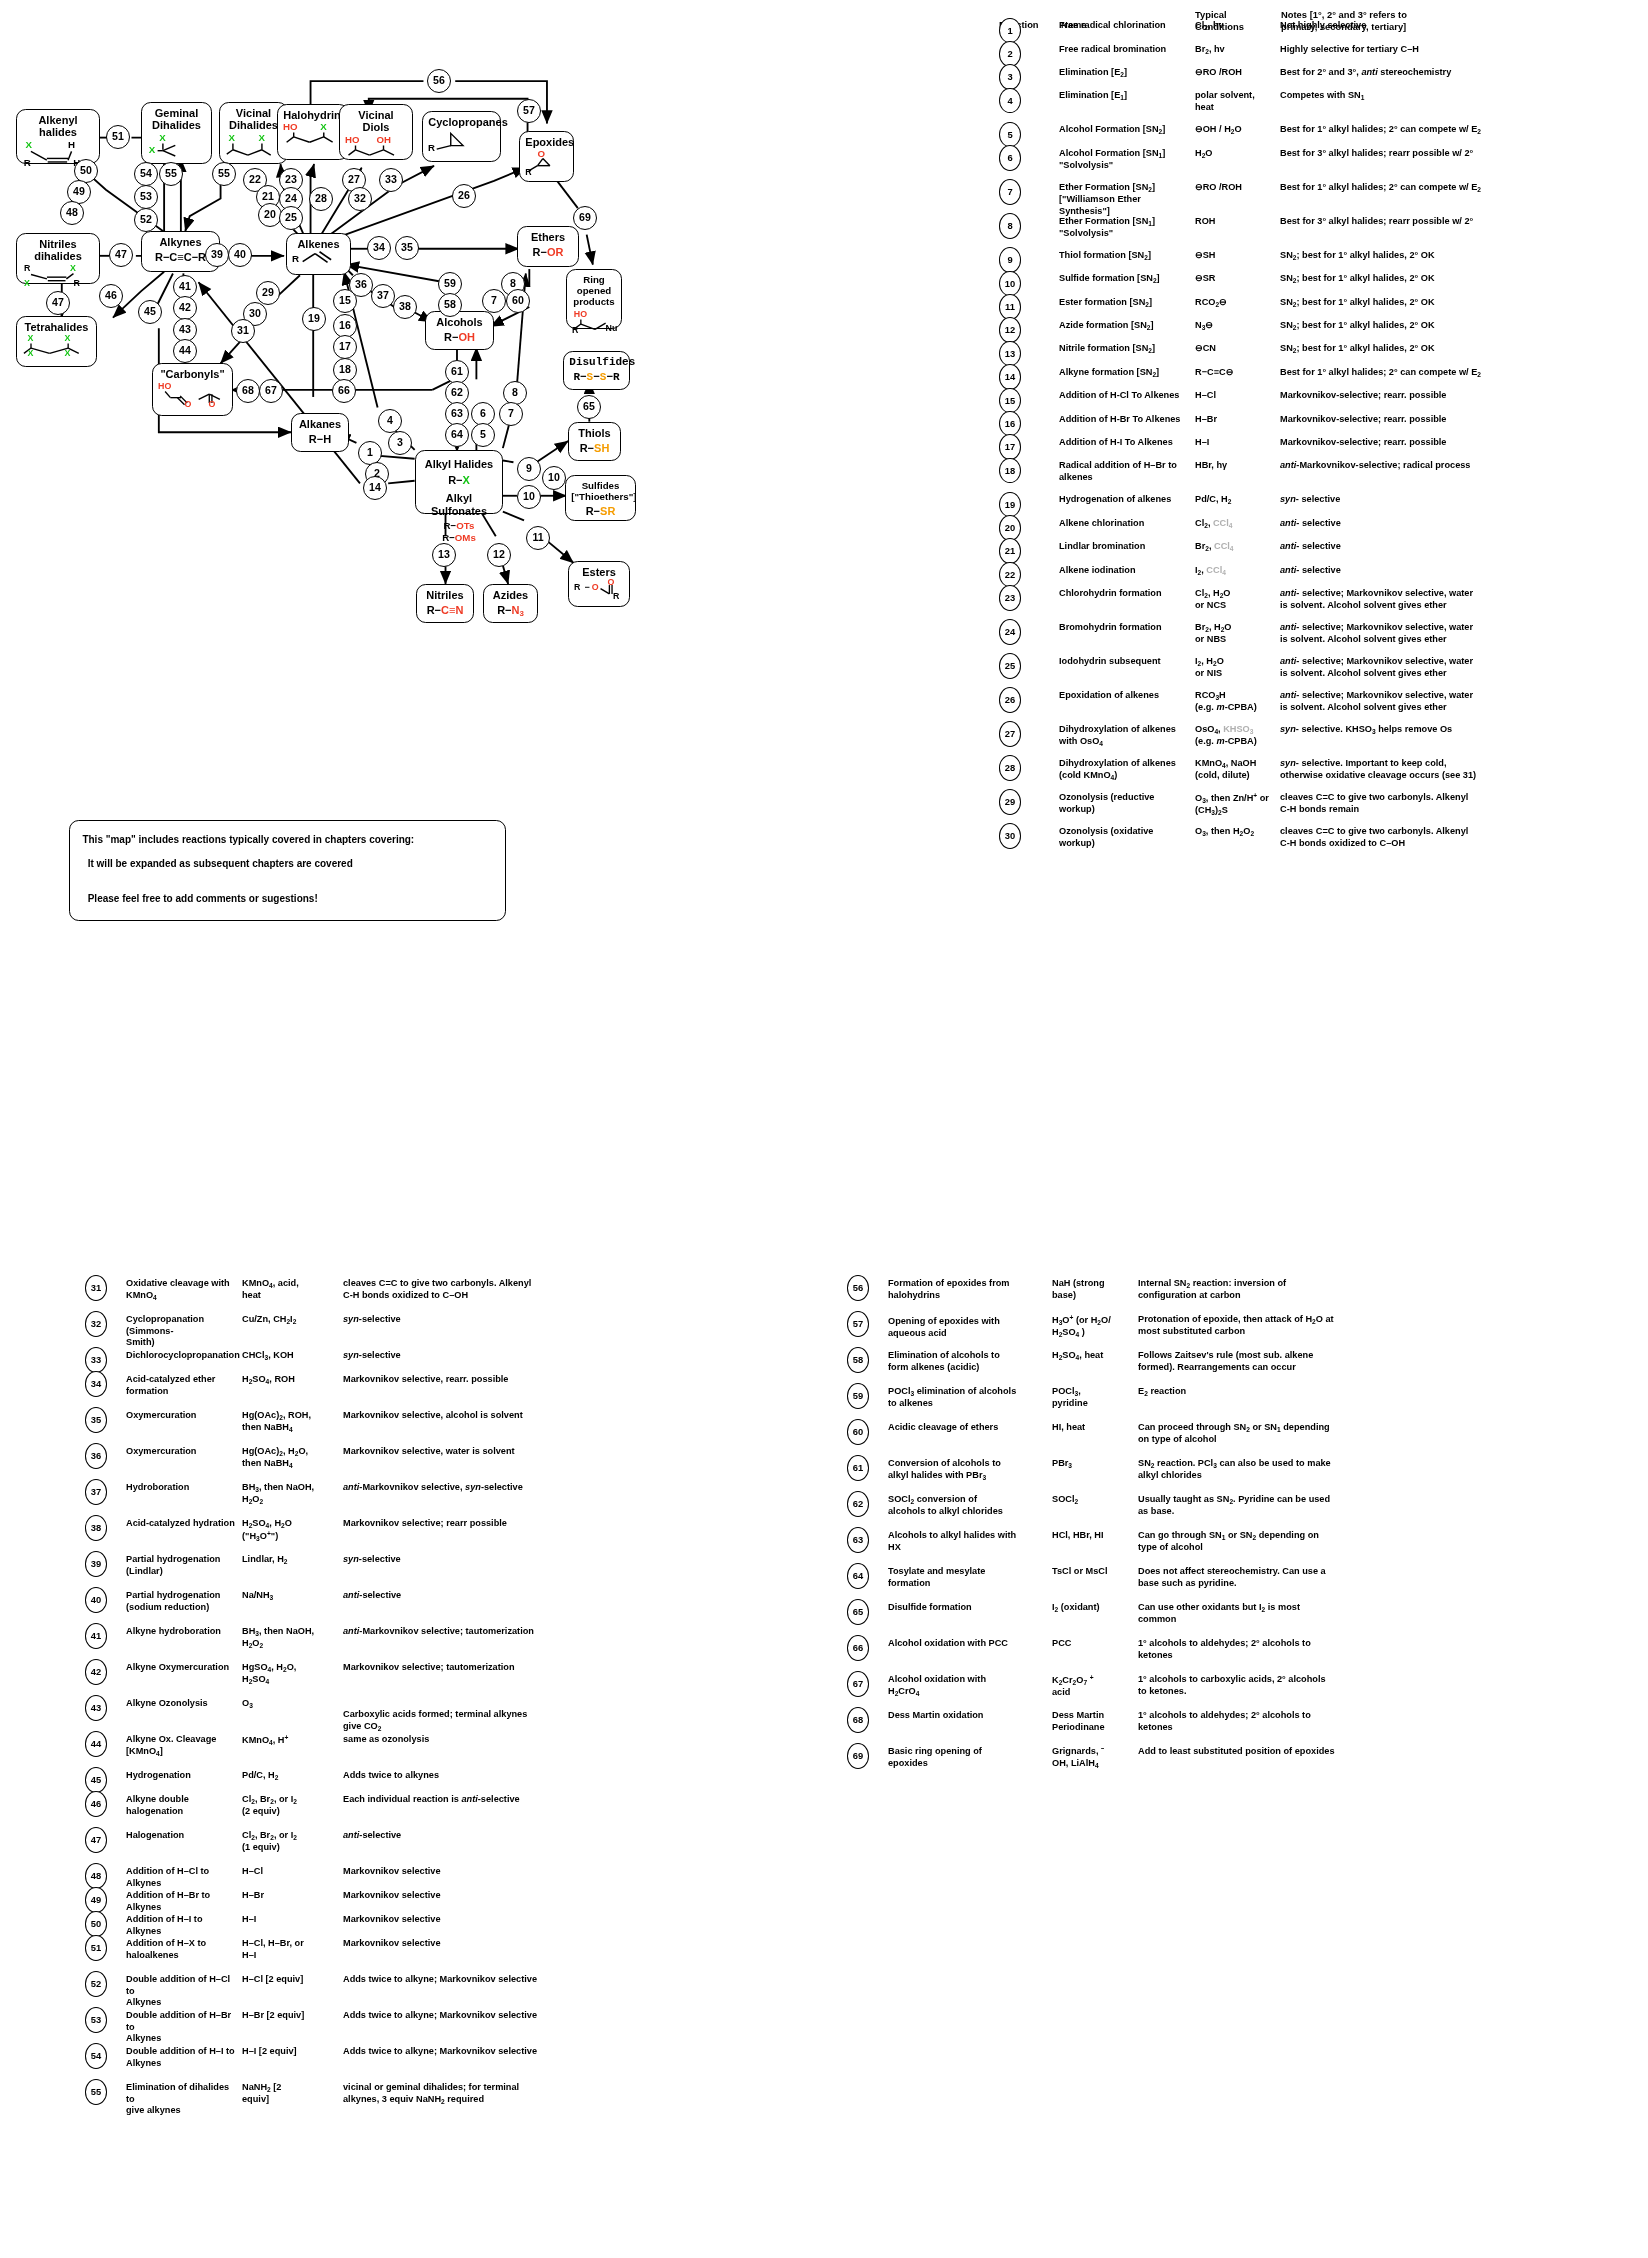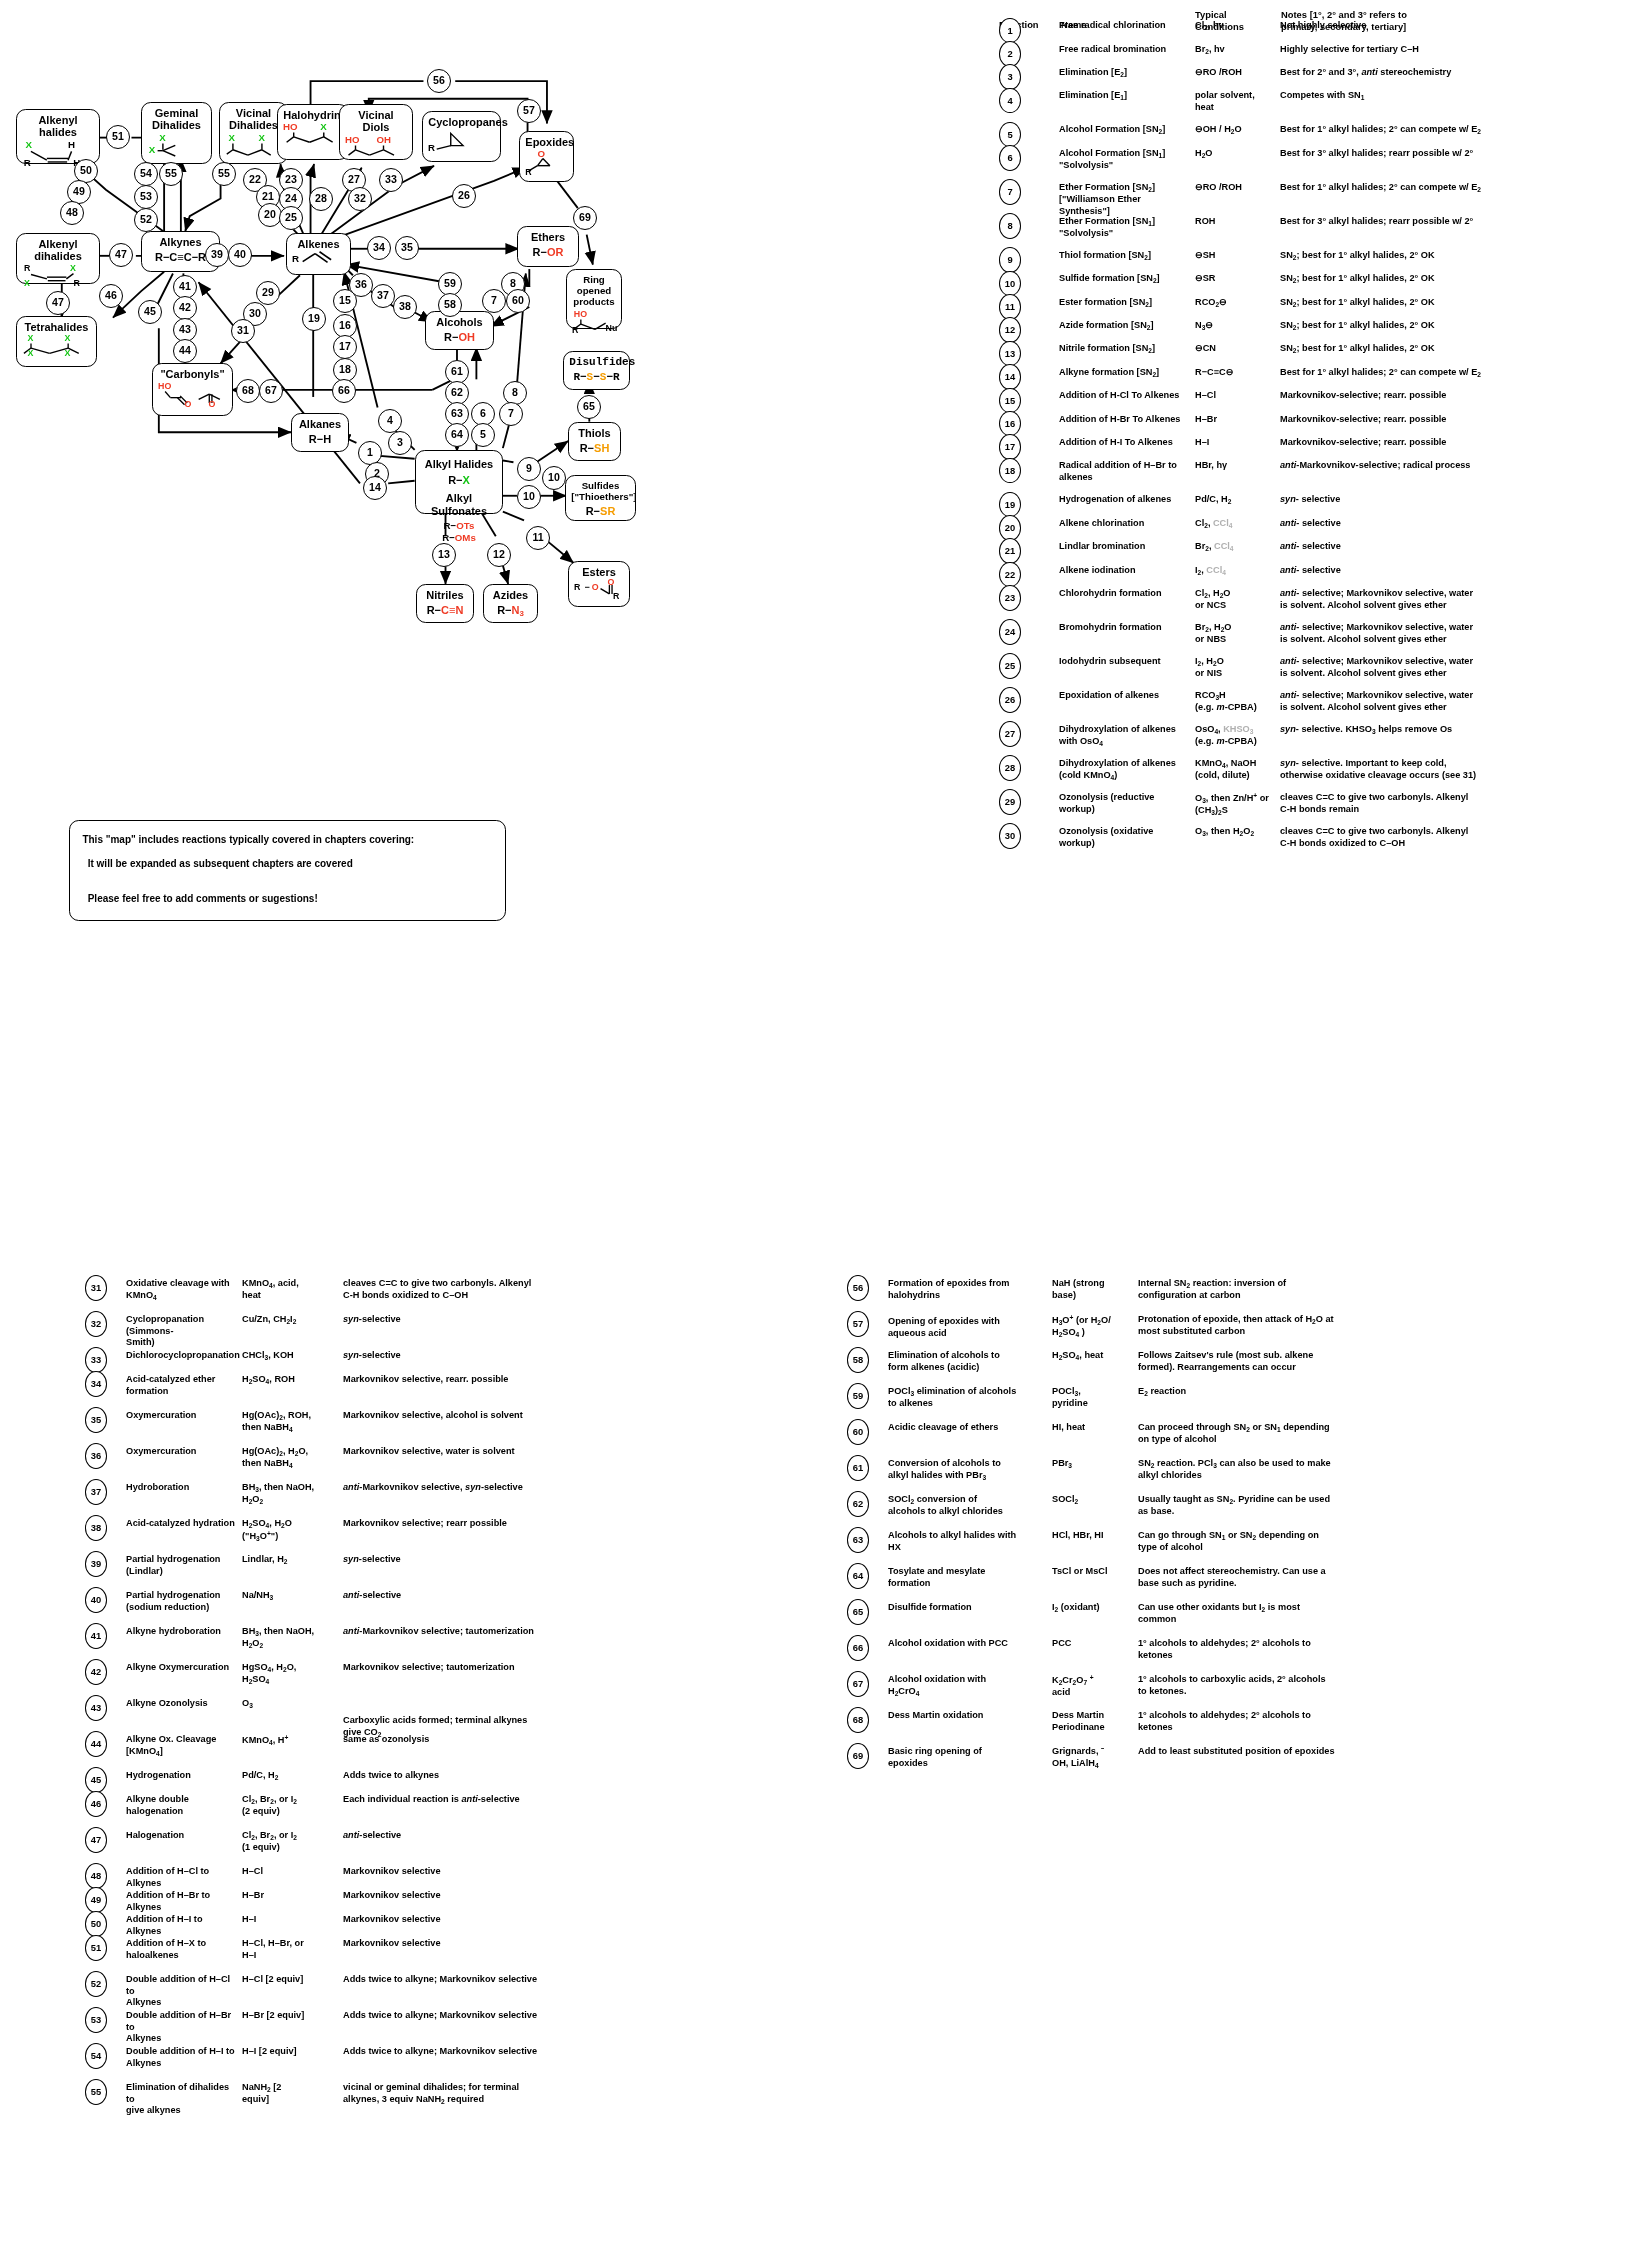--- a/index.html
+++ b/index.html
@@ -307,21 +307,21 @@
         <text x="14" y="10" font-size="11" font-weight="bold" fill="#ef3b25">O</text>
         <line x1="14" y1="20" x2="28" y2="20" stroke="#000" stroke-width="1.6"></line>
         <line x1="14" y1="20" x2="20" y2="12" stroke="#000" stroke-width="1.6"></line>
         <line x1="28" y1="20" x2="20" y2="12" stroke="#000" stroke-width="1.6"></line>
         <line x1="4" y1="26" x2="14" y2="20" stroke="#000" stroke-width="1.6"></line>
         <text x="0" y="30" font-size="10" font-weight="bold">R</text>
       </svg></span>
     </div>
 
     <div class="species-box" style="left:16px; top:233px; width:84px; height:51px;">
-      <span class="title">Alkenyl dihalides</span>
+      <span class="title">Nitriles dihalides</span>
       <span class="struct"><svg width="64" height="23" viewBox="0 0 72 26" style="font-size:12.5px">
         <text x="2" y="9" font-size="10" font-weight="bold">R</text>
         <text x="54" y="9" font-size="10" font-weight="bold" fill="#13c413">X</text>
         <line x1="10" y1="13" x2="28" y2="18" stroke="#000" stroke-width="1.6"></line>
         <line x1="28" y1="16" x2="50" y2="16" stroke="#000" stroke-width="1.6"></line>
         <line x1="29" y1="20" x2="49" y2="20" stroke="#000" stroke-width="1.6"></line>
         <line x1="50" y1="18" x2="58" y2="12" stroke="#000" stroke-width="1.6"></line>
         <text x="2" y="26" font-size="10" font-weight="bold" fill="#13c413">X</text>
         <text x="58" y="26" font-size="10" font-weight="bold">R</text>
       </svg></span>
@@ -798,21 +798,21 @@
         <div class="rxn-row" style="height: 36px;">
           <div class="num" style="top:-1.8px">42</div>
           <div class="name" style="top:0.9px">Alkyne Oxymercuration</div>
           <div class="cond" style="top:0.9px">HgSO<span class="sub">4</span>, H<span class="sub">2</span>O,<br>H<span class="sub">2</span>SO<span class="sub">4</span></div>
           <div class="note" style="top:0.9px">Markovnikov selective; tautomerization</div>
         </div>
         <div class="rxn-row" style="height: 36px;">
           <div class="num" style="top:-1.8px">43</div>
           <div class="name" style="top:0.9px">Alkyne Ozonolysis</div>
           <div class="cond" style="top:0.9px">O<span class="sub">3</span></div>
-          <div class="note" style="top:18px">Carboxylic acids formed; terminal alkynes<br>give CO<span class="sub">2</span></div>
+          <div class="note" style="top:12px">Carboxylic acids formed; terminal alkynes<br>give CO<span class="sub">2</span></div>
         </div>
         <div class="rxn-row" style="height: 36px;">
           <div class="num" style="top:-1.8px">44</div>
           <div class="name" style="top:0.9px">Alkyne Ox. Cleavage<br>[KMnO<span class="sub">4</span>]</div>
           <div class="cond" style="top:0.9px">KMnO<span class="sub">4</span>, H<span class="sup">+</span></div>
           <div class="note" style="top:0.9px">same as ozonolysis</div>
         </div>
         <div class="rxn-row" style="height: 24px;">
           <div class="num" style="top:-1.8px">45</div>
           <div class="name" style="top:0.9px">Hydrogenation</div>

